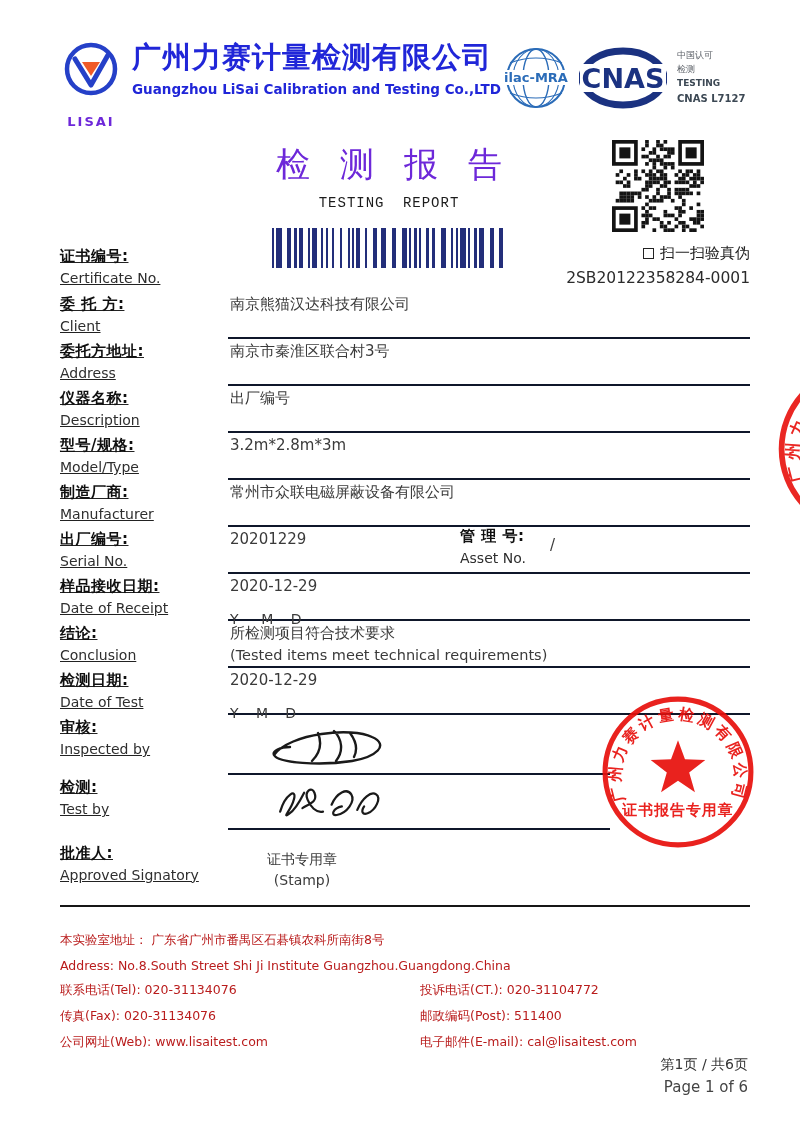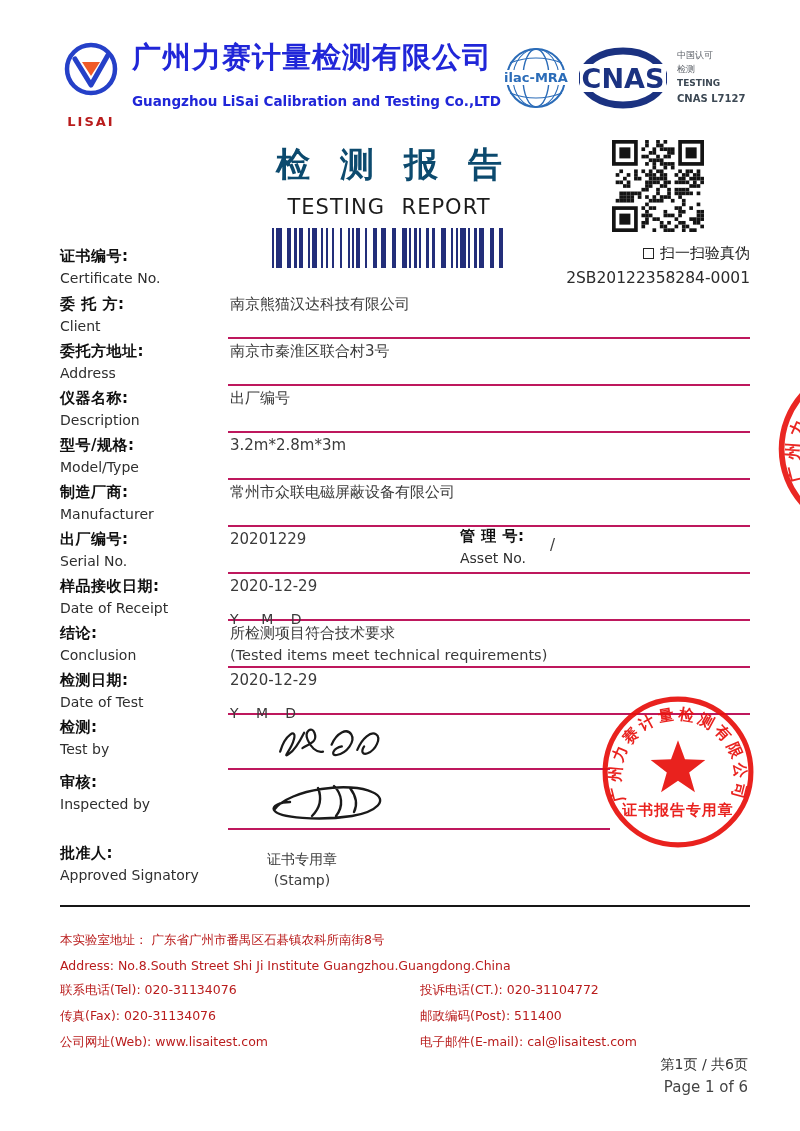--- a/index.html
+++ b/index.html
@@ -6,50 +6,50 @@
   html,body { background:#fff; }
   body {
     width:800px; height:1131px; position:relative; overflow:hidden;
     font-family:"DejaVu Sans","Liberation Sans",sans-serif; color:#222;
   }
 
   
   .header { position:absolute; top:40px; left:60px; width:690px; height:80px; }
   .logo-group { position:absolute; left:0; top:0; display:flex; gap:10px; }
   .logo-mark { width:62px; height:74px; }
-  .logo-lisai { font-size:13px; font-weight:bold; color:#b91c1c; letter-spacing:2px; text-align:center; margin-top:-4px; }
+  .logo-lisai { font-size:13px; font-weight:bold; color:#6d28d9; letter-spacing:2px; text-align:center; margin-top:-4px; }
   .company-cn { font-size:29px; font-weight:bold; color:#2026d8; letter-spacing:1px; line-height:1.2; }
-  .company-en { font-size:13.5px; font-weight:bold; color:#2026d8; margin-top:18px; }
+  .company-en { font-size:13.5px; font-weight:bold; color:#2026d8; margin-top:6px; }
   .marks { position:absolute; left:443px; top:4px; display:flex; align-items:center; gap:10px; }
   .accred { font-size:9px; color:#5a5f66; line-height:1.55; }
   .accred .b { font-weight:bold; color:#3c4854; }
   .accred .cnasno { font-size:10px; }
 
   
   .title-block { position:absolute; top:142px; left:0; width:778px; text-align:center; }
-  .title-cn { display:inline-block; font-size:34px; font-weight:bold; color:#0c4a6e; letter-spacing:30px; margin-right:-30px; }
-  .title-en { font-size:21px; color:#1c1c1c; letter-spacing:1px; word-spacing:9px; margin-top:7px; }
+  .title-cn { display:inline-block; font-size:34px; font-weight:normal; color:#6d28d9; letter-spacing:30px; margin-right:-30px; }
+  .title-en { font-size:14px; color:#1c1c1c; letter-spacing:1px; word-spacing:9px; margin-top:7px;font-family:Liberation Mono, monospace; }
 
   .qr { position:absolute; left:612px; top:140px; width:92px; height:92px; }
 
   
   .cert-row { position:absolute; top:244px; left:60px; width:690px; height:52px; }
   .lcn { font-size:15px; font-weight:bold; color:#101010; letter-spacing:.5px; }
   .len { font-size:14px; color:#2e2e2e; margin-top:4px; }
   .barcode { position:absolute; left:212px; top:-16px; width:233px; height:40px; }
   .verify { position:absolute; right:0; top:0; text-align:right; }
   .verify-scan { display:flex; justify-content:flex-end; align-items:center; gap:6px; font-size:15px; color:#222; }
   .chk { width:11px; height:11px; border:1.7px solid #222; display:inline-block; }
   .cert-no { font-size:15.5px; color:#2b2b2b; margin-top:6px; }
 
   
   .form { position:absolute; top:292px; left:60px; width:690px; }
   .row { display:flex; height:47px; }
-  .rlabel { width:168px; padding-top:3px; }
-  .rvalue { flex:1; border-bottom:2px solid #be185d; font-size:15px; color:#3a3a3a; padding:3px 0 0 2px; position:relative; }
+  .rlabel { width:168px; padding-top:3px;text-decoration:underline; }
+  .rvalue { flex:1; border-bottom:2px solid #0f172a; font-size:15px; color:#3a3a3a; padding:3px 0 0 2px; position:relative; }
   .sub { margin-top:16px; white-space:pre; color:#3a3a3a; font-size:14px; letter-spacing:1px; }
   .sub-en { margin-top:4px; font-size:14.5px; color:#3a3a3a; }
   .asset { position:absolute; left:232px; top:0; }
   .asset-val { position:absolute; left:322px; top:9px; }
 
   .row.sig1 { height:55px; } .row.sig2 { height:60px; } .row.sig3 { height:63px;align-items:center; }
   .sigv { flex:0 0 382px; }
   .sig-svg { position:absolute; left:28px; top:4px; }
   .gm-note { position:absolute; left:228px; top:12px; font-size:14px; color:#333; }
   .stamp-col { margin-left:8px; width:132px; text-align:center; padding-top:16px; font-size:14px; color:#3b3b3b; line-height:1.5; }
@@ -455,40 +455,40 @@
     <div class="rlabel">
         <div class="lcn">检测日期:</div>
       <div class="len">Date of Test</div>
       </div>
     <div class="rvalue">
       <div>2020-12-29</div>
       <div class="sub">Y   M   D</div>
     </div>
   </div>
 
+  <div class="row sig2">
+    <div class="rlabel">
+        <div class="lcn">审核:</div>
+      <div class="len">Inspected by</div>
+      </div>
+    <div class="rvalue sigv" title="尹聪">
+      <svg class="sig-svg" width="150" height="50" viewBox="0 0 150 50">
+        <path d="M18,36 C34,14 96,8 116,18 C134,26 120,38 96,42 C64,47 22,44 18,36 C16,32 24,28 34,28 M62,14 C66,24 64,34 56,42 M78,12 C86,20 88,32 80,42 M94,14 C100,22 102,30 98,38" fill="none" stroke="#1a1a1a" stroke-width="2.4" stroke-linecap="round"></path>
+      </svg>
+    </div>
+  </div>
+
   <div class="row sig1">
     <div class="rlabel">
         <div class="lcn">检测:</div>
       <div class="len">Test by</div>
       </div>
     <div class="rvalue sigv" title="胡桂堃">
       <svg class="sig-svg" width="170" height="48" viewBox="0 0 170 56">
         <path d="M14,38 C20,18 34,10 30,24 C27,36 16,46 24,41 C32,36 38,24 42,16 M40,34 C50,28 58,26 54,16 C51,8 42,14 46,24 C49,32 56,40 64,38 M74,30 C80,16 92,10 97,18 C102,26 92,40 80,42 C72,43 76,34 86,32 M104,36 C110,22 120,14 126,18 C132,22 126,36 116,40 C110,42 108,38 112,32" fill="none" stroke="#1a1a1a" stroke-width="2.6" stroke-linecap="round"></path>
-      </svg>
-    </div>
-  </div>
-
-  <div class="row sig2">
-    <div class="rlabel">
-        <div class="lcn">审核:</div>
-      <div class="len">Inspected by</div>
-      </div>
-    <div class="rvalue sigv" title="尹聪">
-      <svg class="sig-svg" width="150" height="50" viewBox="0 0 150 50">
-        <path d="M18,36 C34,14 96,8 116,18 C134,26 120,38 96,42 C64,47 22,44 18,36 C16,32 24,28 34,28 M62,14 C66,24 64,34 56,42 M78,12 C86,20 88,32 80,42 M94,14 C100,22 102,30 98,38" fill="none" stroke="#1a1a1a" stroke-width="2.4" stroke-linecap="round"></path>
       </svg>
     </div>
   </div>
 
   <div class="row sig3">
     <div class="rlabel">
         <div class="lcn">批准人:</div>
       <div class="len">Approved Signatory</div>
       </div>
     <div class="stamp-col">

